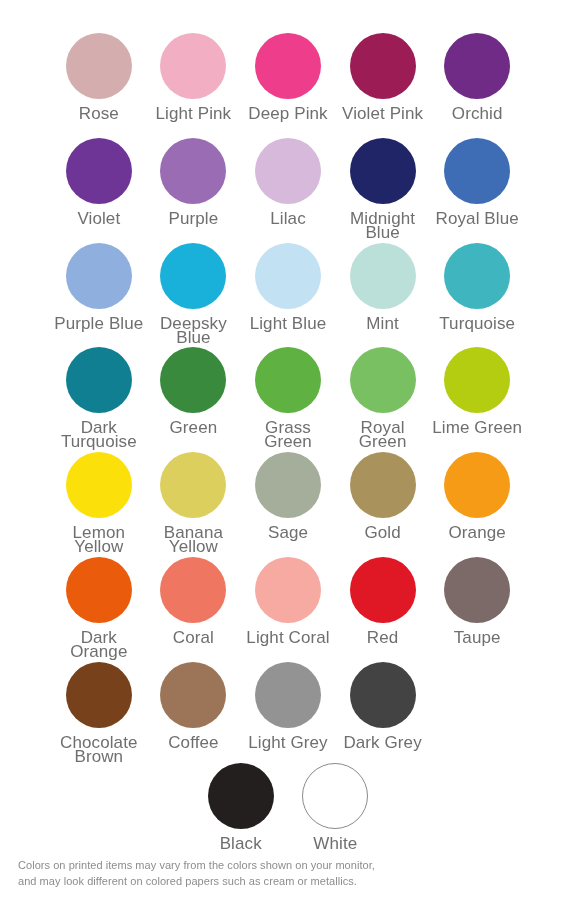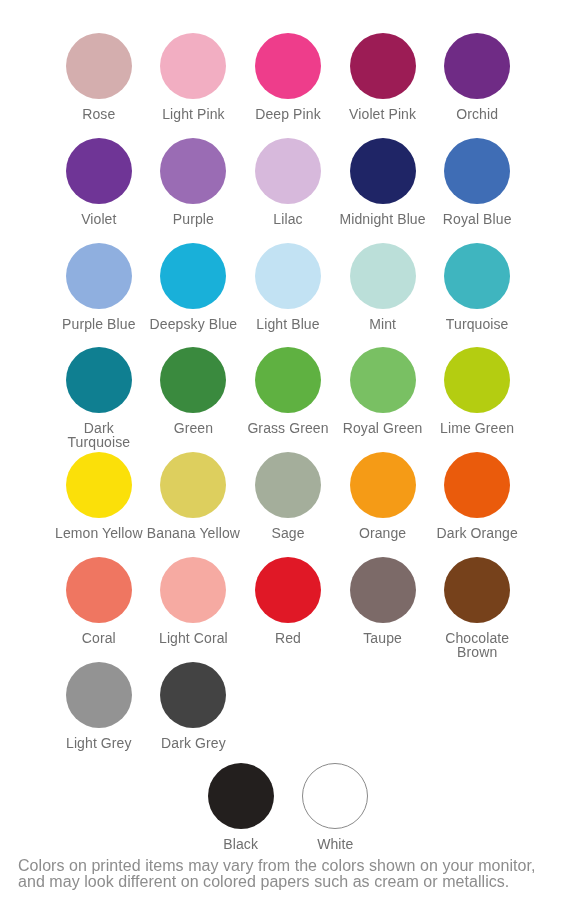--- a/index.html
+++ b/index.html
@@ -47,21 +47,21 @@
   .swatch-dot {
     width: 66px;
     height: 66px;
     border-radius: 50%;
     margin-top: 8px;
     flex: 0 0 auto;
   }
 
   .swatch-label {
     margin-top: 8px;
-    font-size: 14px;
+    font-size: 17px;
     line-height: 14px;
     text-align: center;
     color: #6f6f6f;
     letter-spacing: 0.1px;
     width: 96px;
   }
 
   
   .bw-row {
     position: absolute;
@@ -83,21 +83,21 @@
     border: 1px solid #8a8a8a;
     box-sizing: border-box;
   }
 
   
   .footer-note {
     position: absolute;
     left: 18px;
     top: 858px;
     width: 420px;
-    font-size: 16px;
+    font-size: 11px;
     line-height: 15.5px;
     color: #8d8d8d;
     letter-spacing: 0.05px;
   }
   .footer-note div { white-space: nowrap; }
 </style>
 </head>
 <body>
 
 <div id="swatch-sheet">
@@ -189,20 +189,24 @@
       </div>
       <div class="swatch">
         <div class="swatch-dot" style="background: rgb(221, 207, 94);"></div>
         <div class="swatch-label">Banana Yellow</div>
       </div>
       <div class="swatch">
         <div class="swatch-dot" style="background: rgb(164, 174, 155);"></div>
         <div class="swatch-label">Sage</div>
       </div>
       <div class="swatch">
+        <div class="swatch-dot" style="background: rgb(169, 146, 92);"></div>
+        <div class="swatch-label">Gold</div>
+      </div>
+      <div class="swatch">
         <div class="swatch-dot" style="background: rgb(245, 155, 22);"></div>
         <div class="swatch-label">Orange</div>
       </div>
       <div class="swatch">
         <div class="swatch-dot" style="background: rgb(234, 91, 12);"></div>
         <div class="swatch-label">Dark Orange</div>
       </div>
       <div class="swatch">
         <div class="swatch-dot" style="background: rgb(239, 118, 97);"></div>
         <div class="swatch-label">Coral</div>
@@ -215,20 +219,24 @@
         <div class="swatch-dot" style="background: rgb(224, 24, 38);"></div>
         <div class="swatch-label">Red</div>
       </div>
       <div class="swatch">
         <div class="swatch-dot" style="background: rgb(124, 106, 104);"></div>
         <div class="swatch-label">Taupe</div>
       </div>
       <div class="swatch">
         <div class="swatch-dot" style="background: rgb(118, 65, 27);"></div>
         <div class="swatch-label">Chocolate Brown</div>
+      </div>
+      <div class="swatch">
+        <div class="swatch-dot" style="background: rgb(156, 117, 88);"></div>
+        <div class="swatch-label">Coffee</div>
       </div>
       <div class="swatch">
         <div class="swatch-dot" style="background: rgb(147, 147, 147);"></div>
         <div class="swatch-label">Light Grey</div>
       </div>
       <div class="swatch">
         <div class="swatch-dot" style="background: rgb(67, 67, 67);"></div>
         <div class="swatch-label">Dark Grey</div>
       </div>
     </div>

